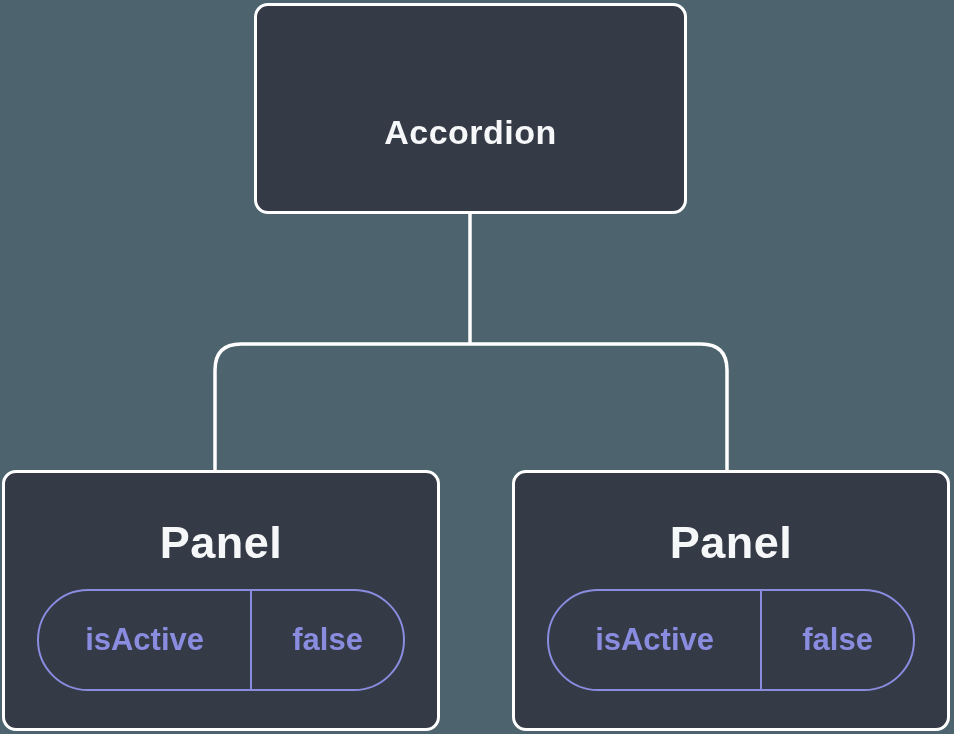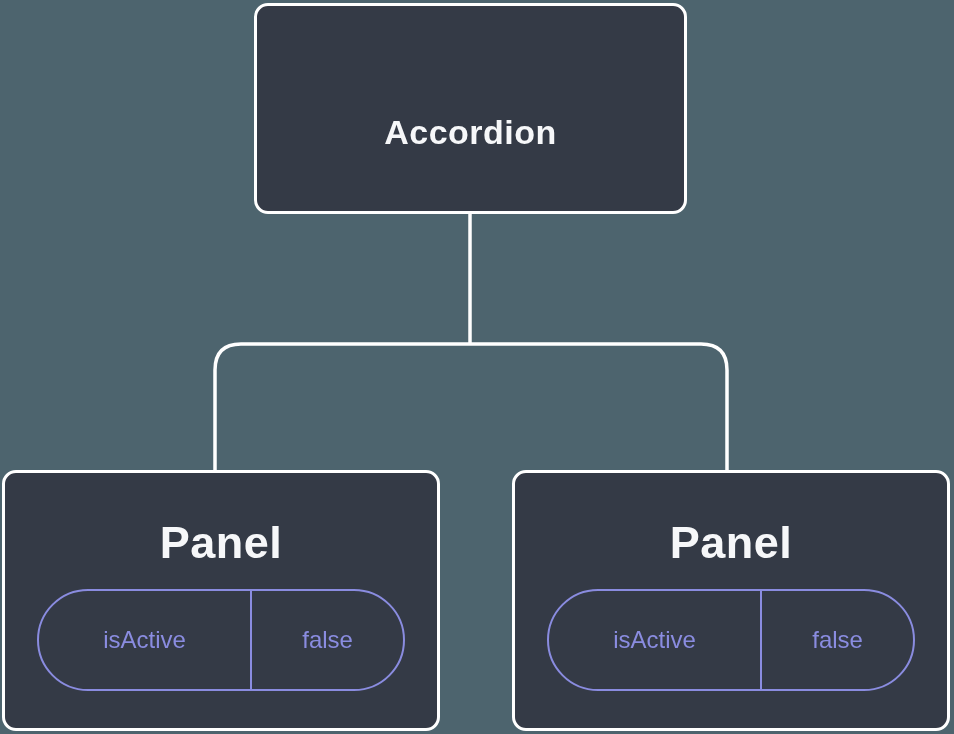--- a/index.html
+++ b/index.html
@@ -76,22 +76,22 @@
     border: 2px solid var(--state-accent);
     border-radius: 51px;
     display: flex;
     overflow: hidden;
   }
   .pill-cell {
     display: flex;
     align-items: center;
     justify-content: center;
     color: var(--state-accent);
-    font-size: 24px;
-    font-weight: 400;
+    font-size: 31px;
+    font-weight: 700;
   }
   .pill-key {
     flex: 1.4;
     border-right: 2px solid var(--state-accent);
   }
   .pill-value { flex: 1; }
 </style>
 </head>
 <body>
 

